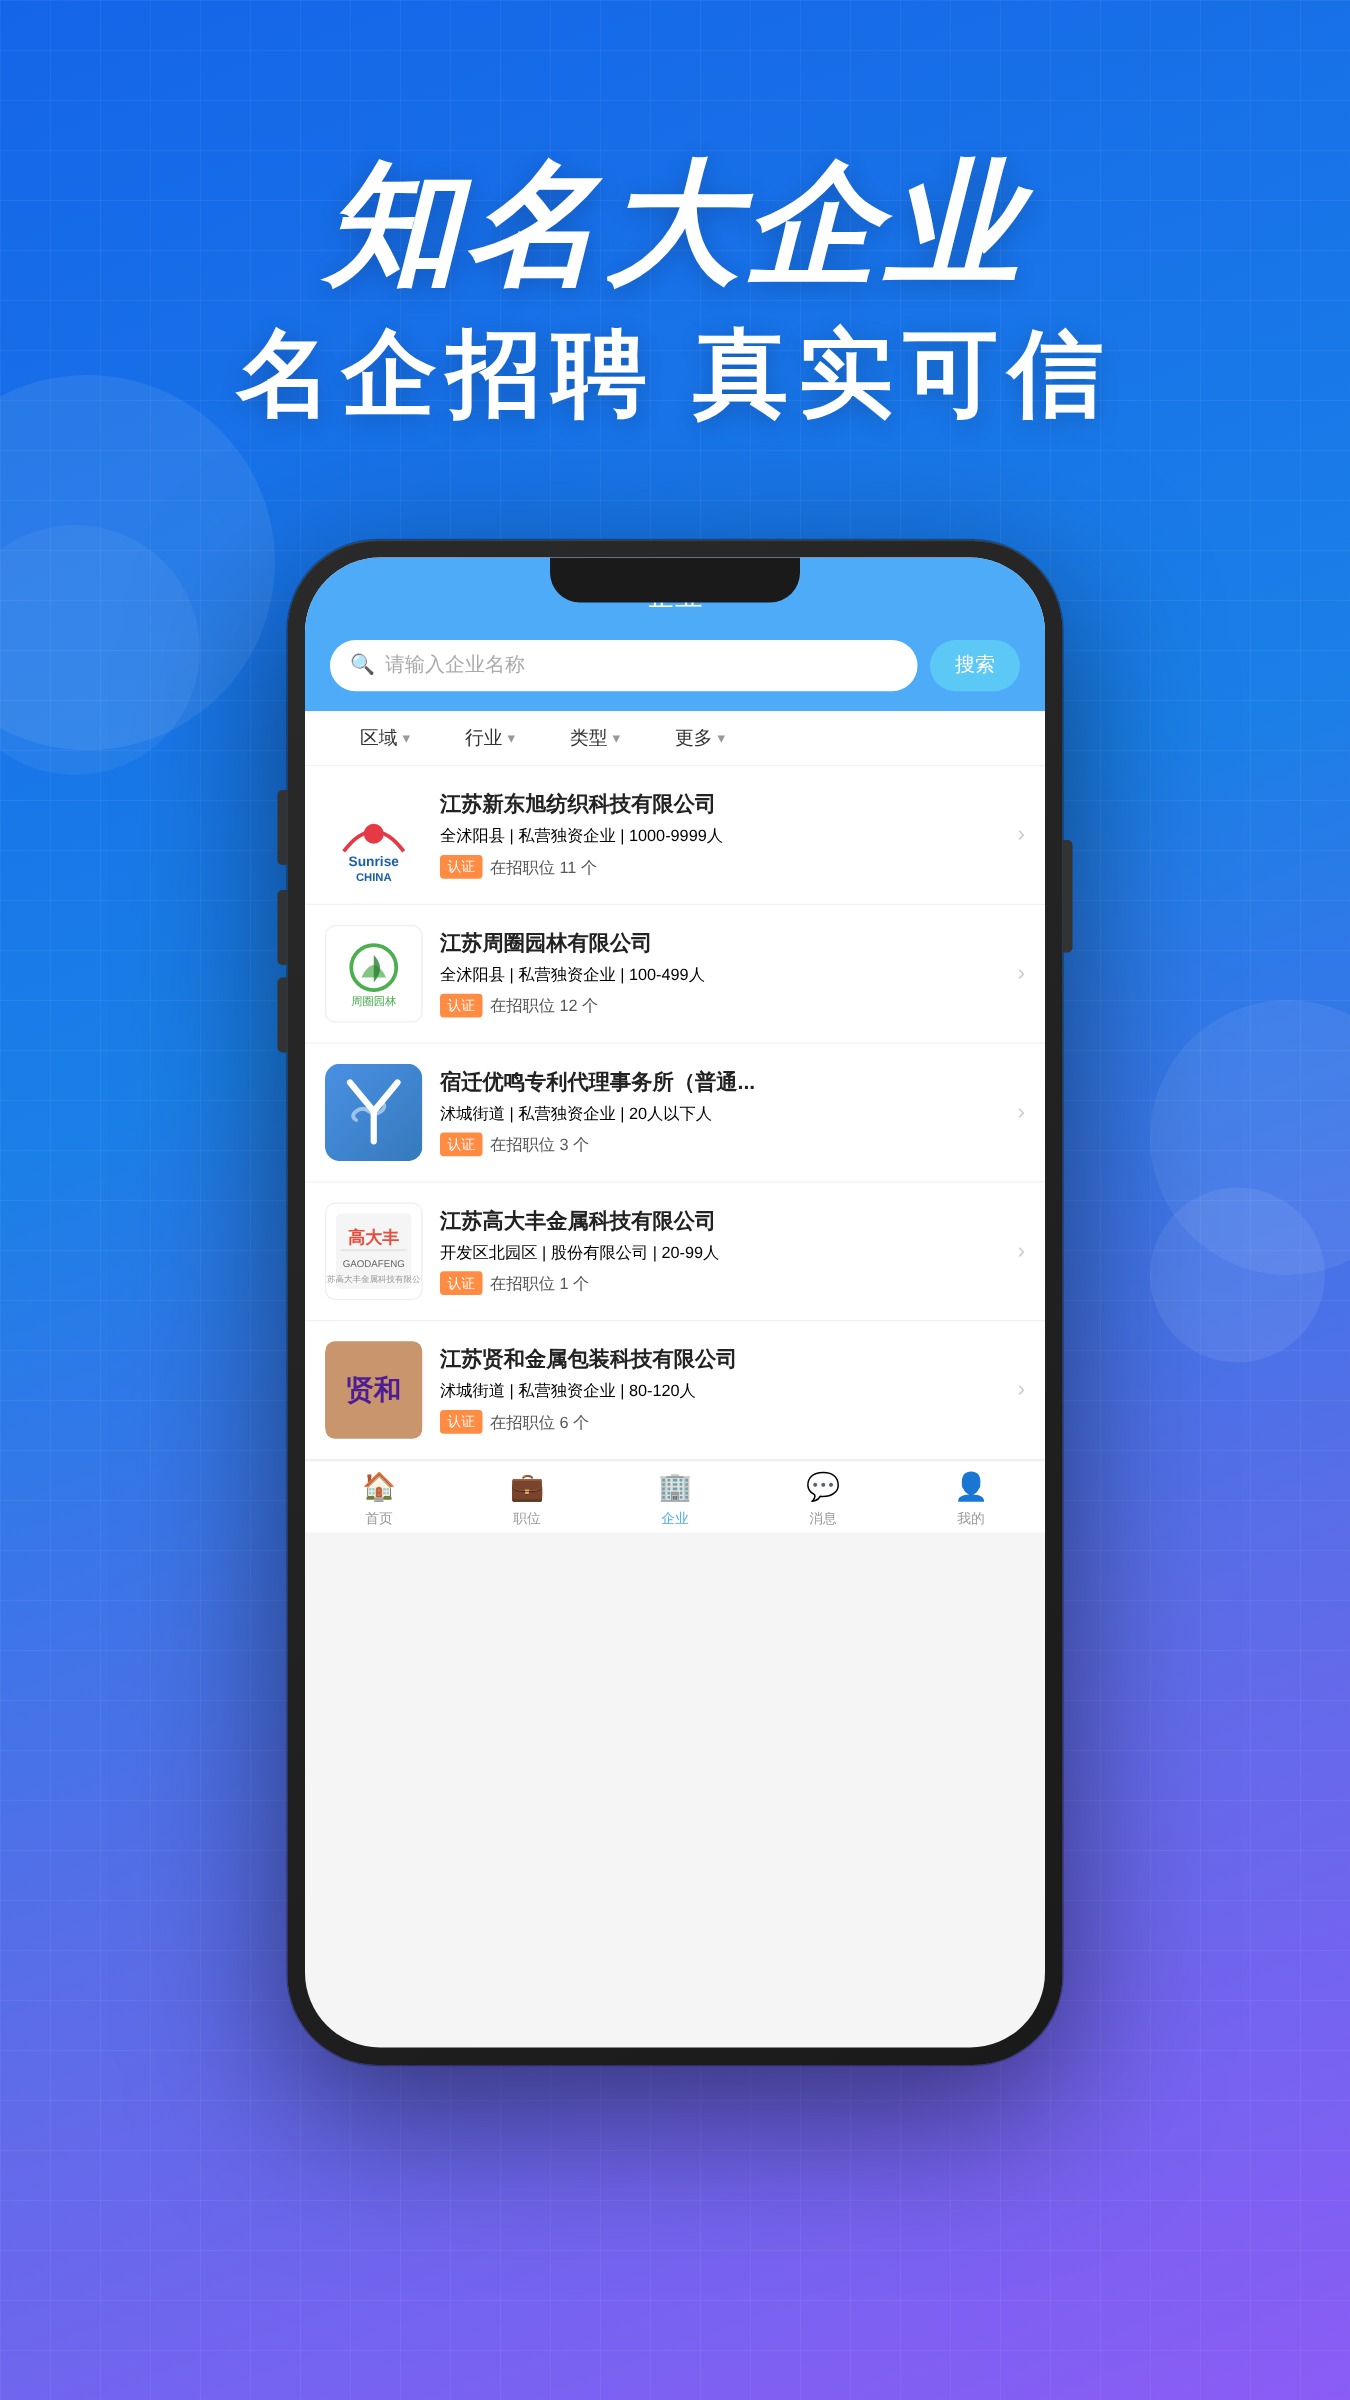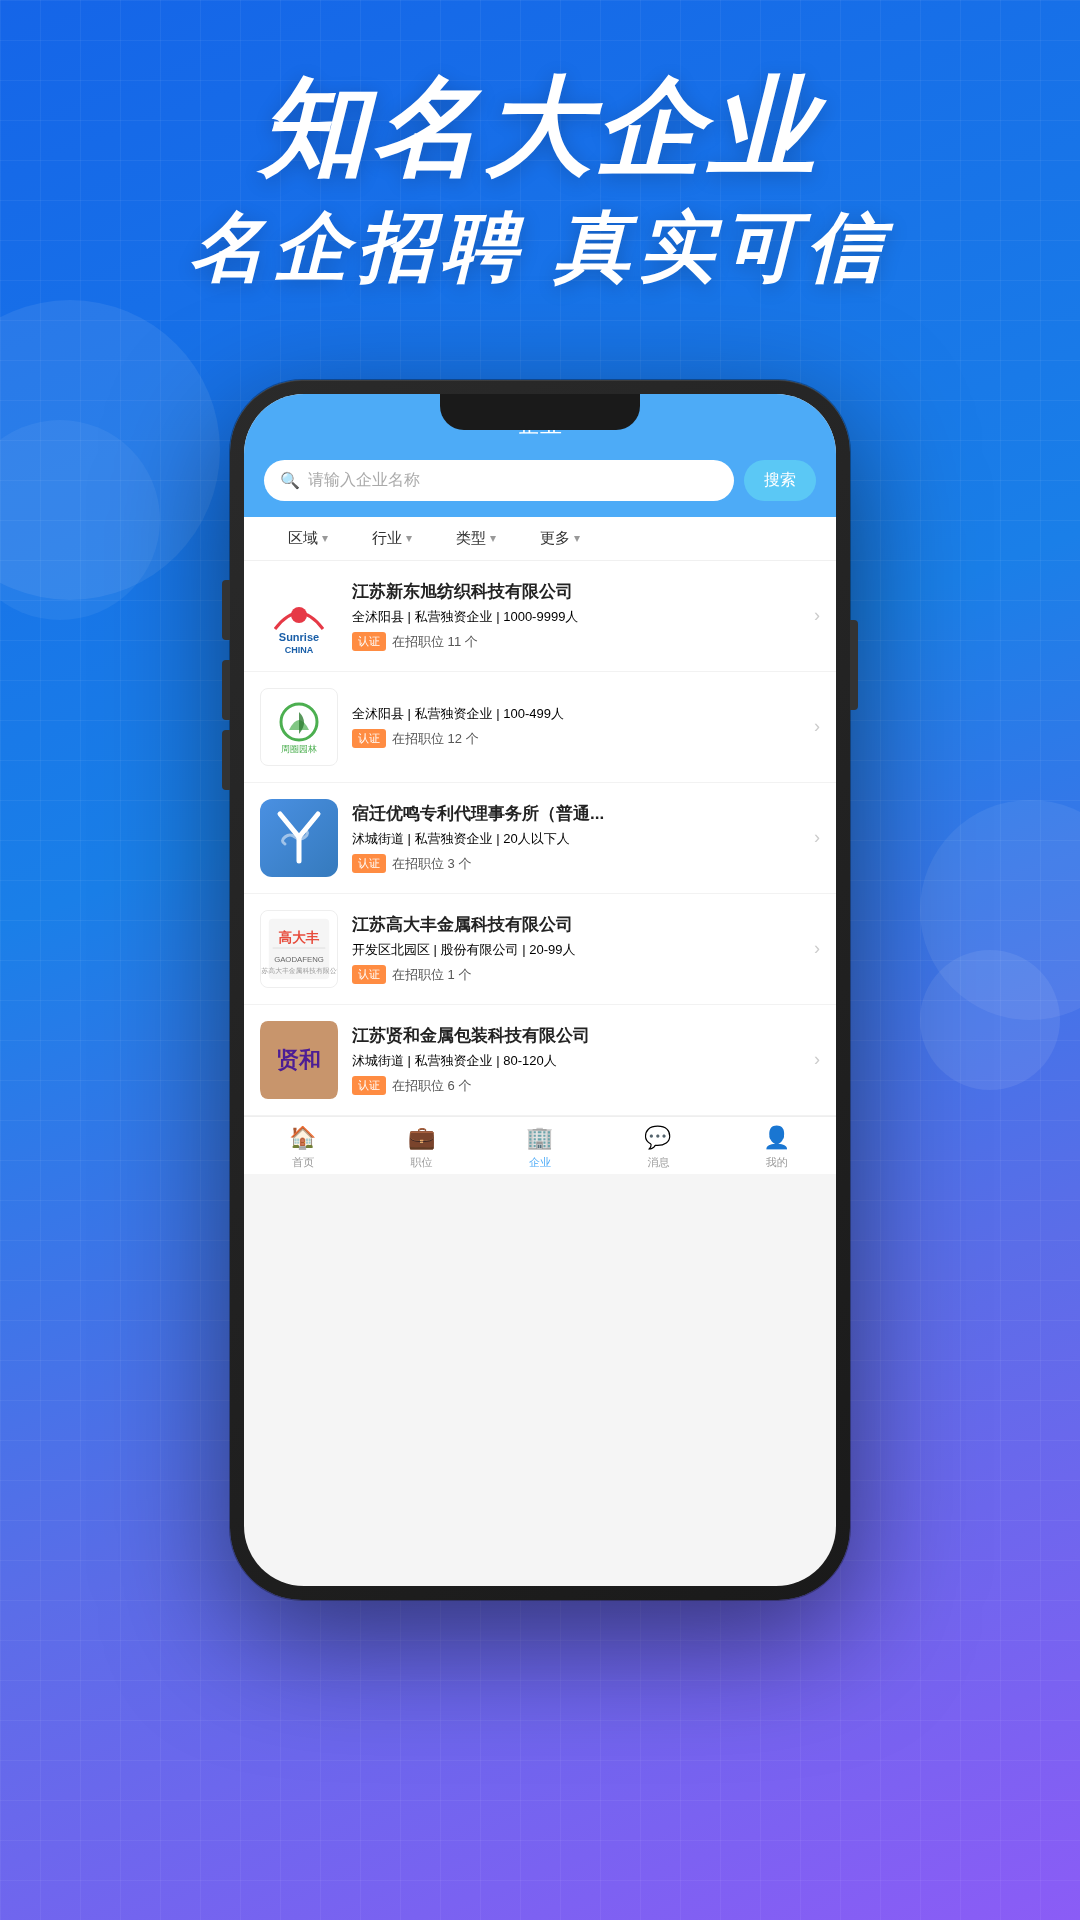--- a/index.html
+++ b/index.html
@@ -62,41 +62,40 @@
       background: rgba(255,255,255,0.08);
       top: 950px;
       right: 20px;
     }
 
     
     .header-section {
       position: relative;
       z-index: 2;
       text-align: center;
-      padding-top: 68px;
+      padding-top: 120px;
     }
 
     .header-title {
       font-size: 108px;
       font-weight: 900;
       color: #ffffff;
       line-height: 1.1;
       letter-spacing: 4px;
       text-shadow: 0 4px 20px rgba(0,0,0,0.2);
       font-style: italic;
     }
 
     .header-subtitle {
       font-size: 76px;
       font-weight: 700;
       color: #ffffff;
       margin-top: 10px;
       letter-spacing: 8px;
       text-shadow: 0 4px 20px rgba(0,0,0,0.2);
-      font-style: italic;
     }
 
     
     .phone-wrapper {
       position: relative;
       z-index: 3;
       display: flex;
       justify-content: center;
       margin-top: 80px;
     }
@@ -532,20 +531,21 @@
             <svg width="70" height="70" viewBox="0 0 70 70">
               <rect width="70" height="70" fill="white"></rect>
 
               <circle cx="35" cy="30" r="18" fill="none" stroke="#4caf50" stroke-width="3"></circle>
               <path d="M25 38 Q35 18 45 38" fill="#4caf50" opacity="0.7"></path>
               <path d="M35 20 Q45 30 35 42" fill="#2e7d32" opacity="0.8"></path>
               <text x="35" y="60" text-anchor="middle" font-size="9" fill="#4caf50" font-family="PingFang SC">周圈园林</text>
             </svg>
           </div>
           <div class="company-info">
+            <div class="company-name">江苏周圈园林有限公司</div>
             <div class="company-meta">全沭阳县 | 私营独资企业 | 100-499人</div>
             <div class="company-tags">
               <span class="tag-auth">认证</span>
               <span class="tag-jobs">在招职位 12 个</span>
             </div>
           </div>
           <span class="company-arrow">›</span>
         </div>
 
         <div class="company-item">

